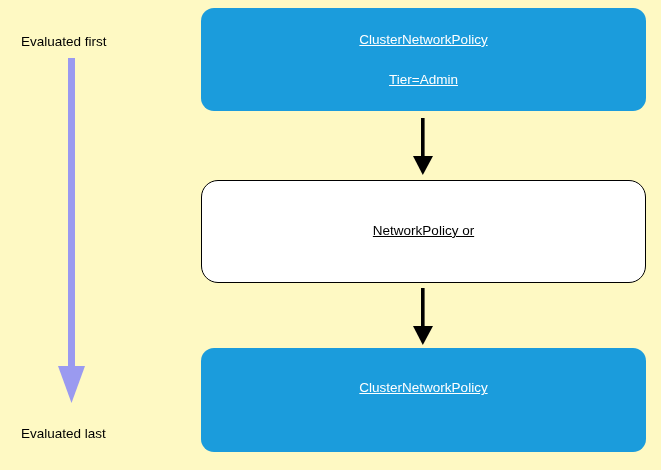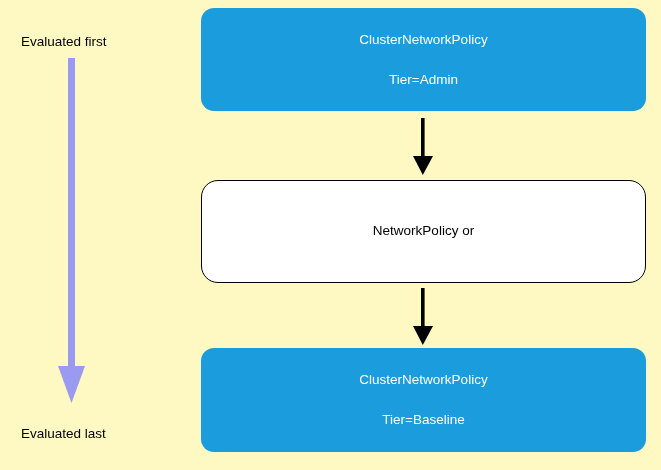--- a/index.html
+++ b/index.html
@@ -40,20 +40,21 @@
 
   
   .node {
     position: absolute;
     box-sizing: border-box;
     display: flex;
     flex-direction: column;
     align-items: center;
     justify-content: center;
     text-align: center;
+    text-decoration: underline;
   }
   .node-blue {
     background: #1b9cdc;
     border-radius: 13px;
     color: #ffffff;
   }
   .node-white {
     background: #ffffff;
     border: 1px solid #000000;
     border-radius: 17px;
@@ -115,16 +116,15 @@
 
   <div class="connector" id="connector-2">
     <svg width="40" height="58" viewBox="0 0 40 58" xmlns="http://www.w3.org/2000/svg">
       <rect x="18" y="0" width="3.6" height="41" fill="#000000"></rect>
       <polygon points="10,38 30,38 19.8,57" fill="#000000"></polygon>
     </svg>
   </div>
 
   <div class="node node-blue" id="node-baseline">
     <div class="node-line node-line-1">ClusterNetworkPolicy</div>
-    <div class="node-line node-line-2">Tier=Baseline</div>
   </div>
 
 </div>
 
 </body></html>

